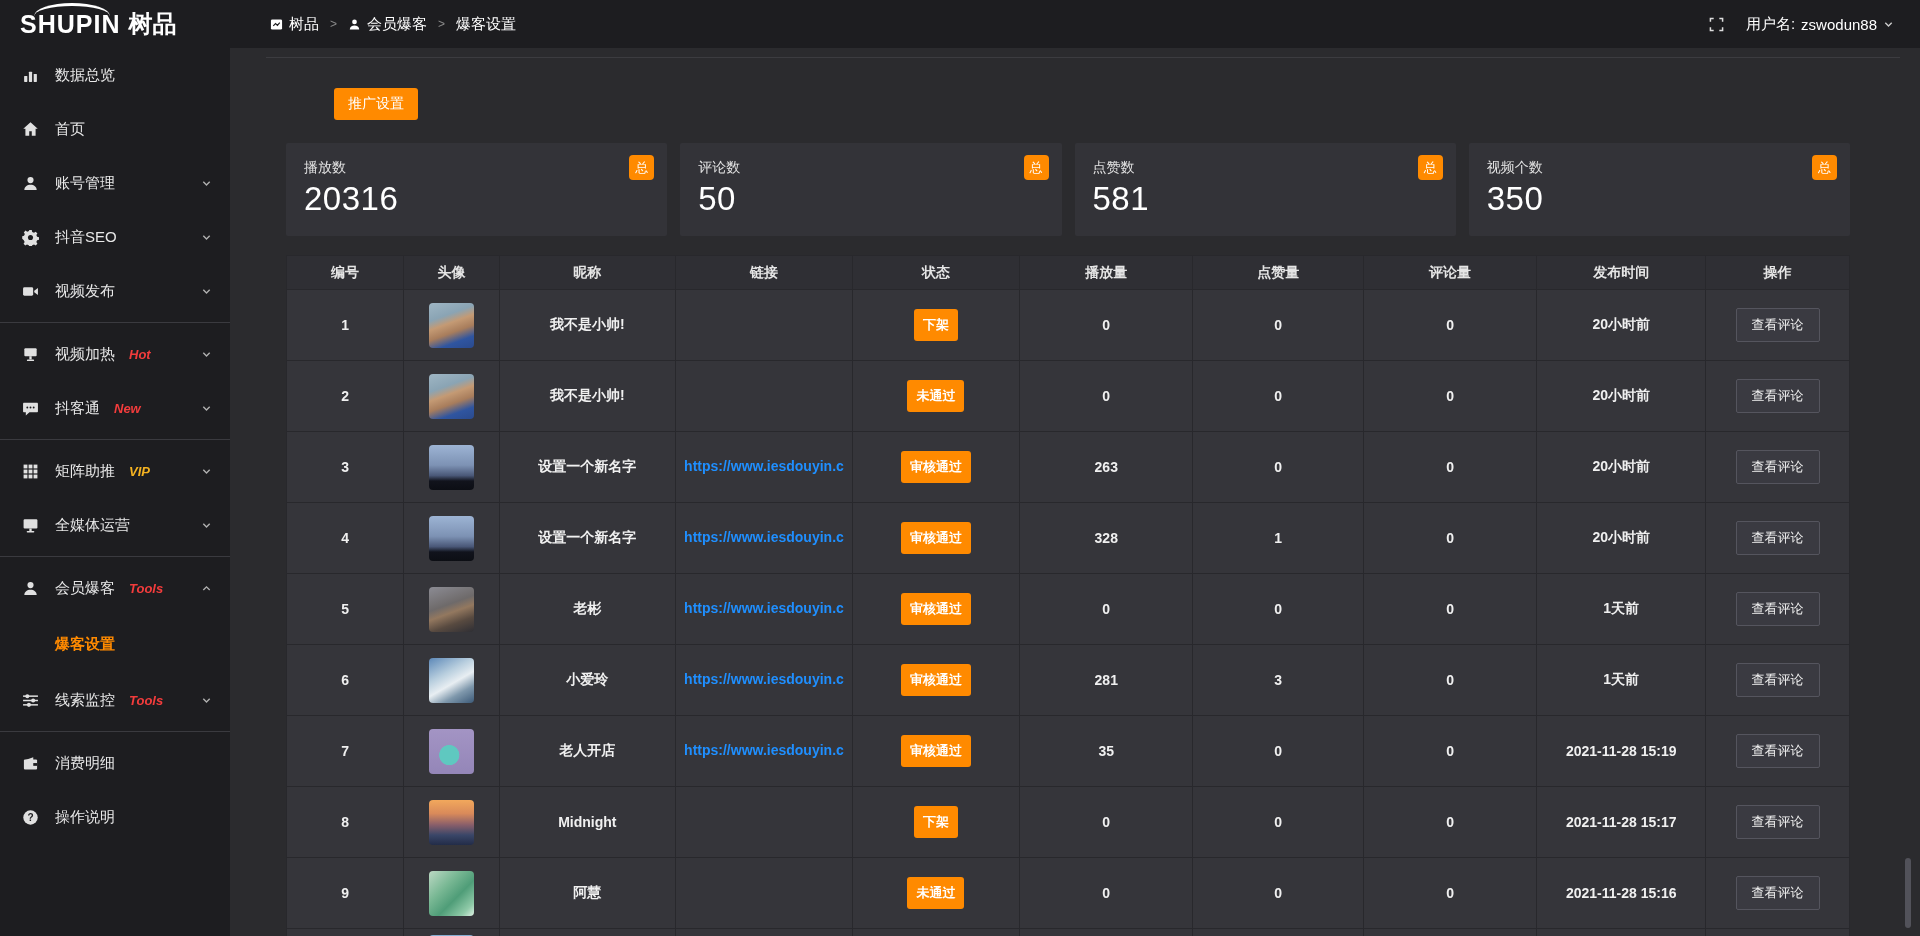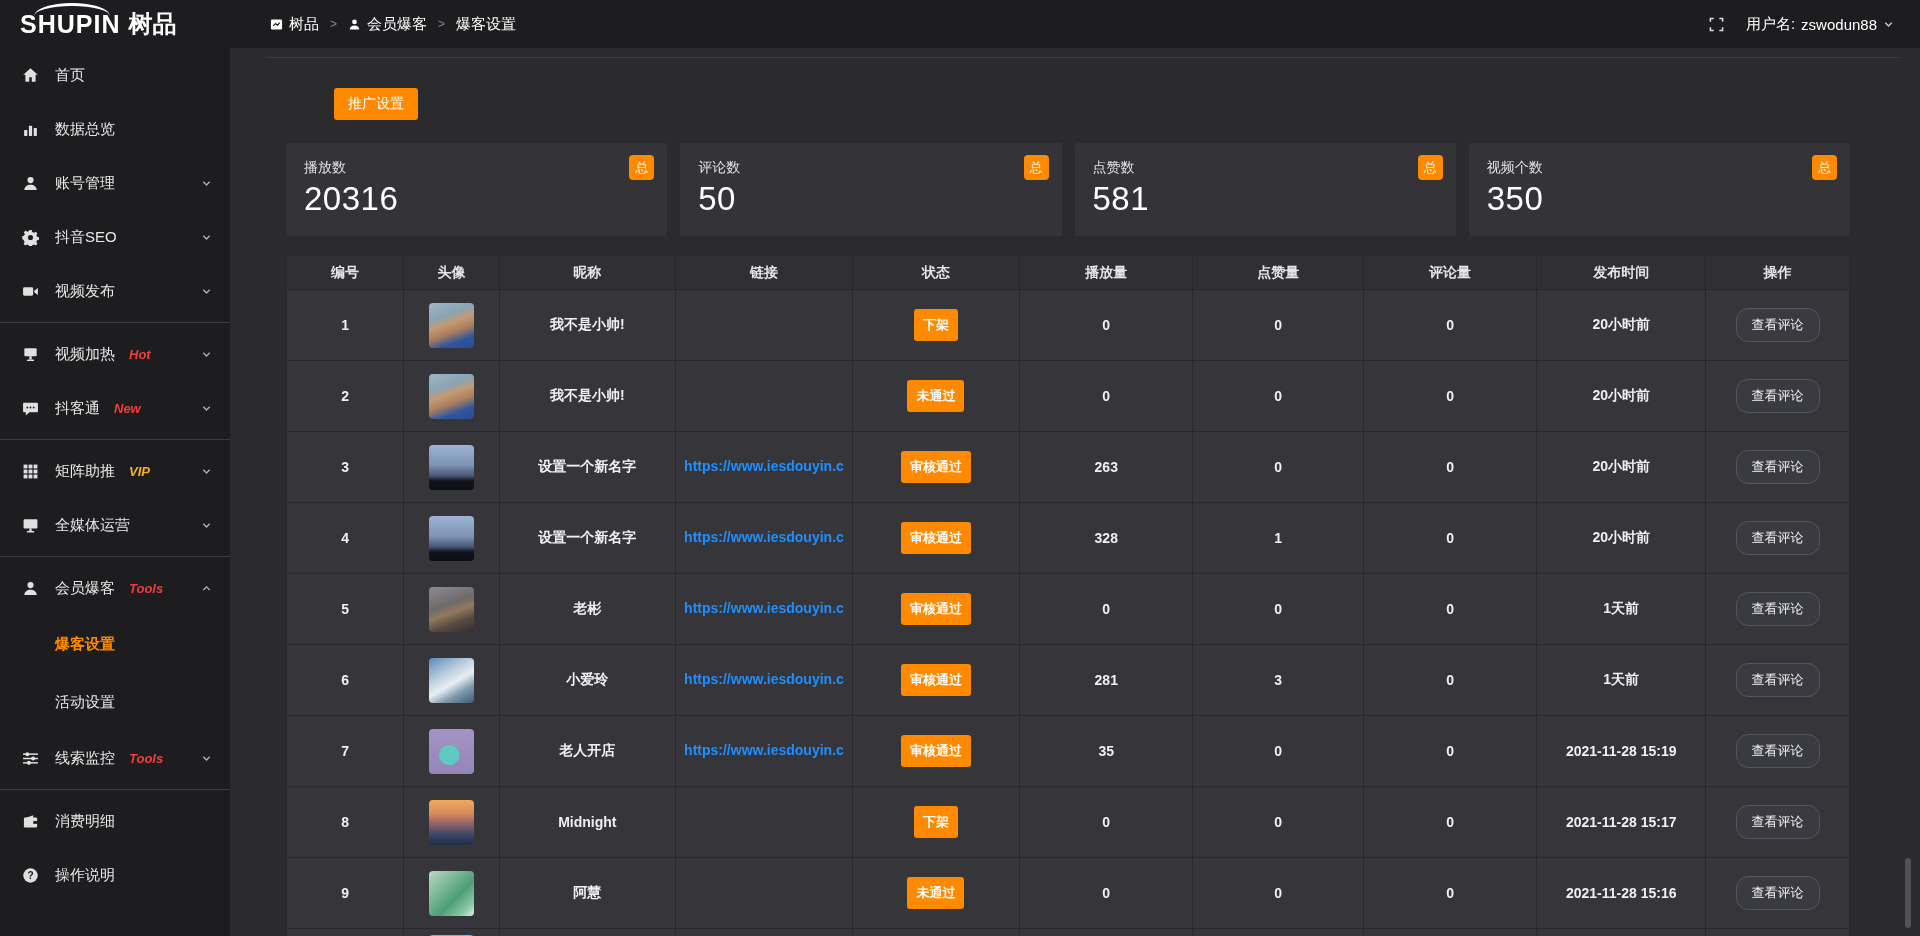--- a/index.html
+++ b/index.html
@@ -60,21 +60,21 @@
     border:1px solid var(--grid-line);padding:0 4px;}
   .data-table td{height:71px;border:1px solid var(--grid-line);text-align:center;vertical-align:middle;
     font-size:14px;font-weight:600;color:#f0f0f0;padding:0 6px;overflow:hidden;}
   .avatar{width:45px;height:45px;border-radius:4px;margin:0 auto;}
   tr.partial td{vertical-align:top;}
   tr.partial .avatar{margin-top:6px;}
   .link{color:var(--link-blue);font-weight:600;white-space:nowrap;cursor:pointer;text-decoration:none;display:inline-block;max-width:100%;overflow:hidden;}
   .status-badge{display:inline-block;background:var(--accent-orange);color:#fff;font-size:13px;font-weight:600;
     padding:7px 9px;border-radius:3px;white-space:nowrap;}
   .action-btn{background:#3a3a41;border:1px solid #55555e;color:#f0f0f0;font-size:13px;font-family:inherit;
-    padding:7px 15px;border-radius:12px;cursor:pointer;white-space:nowrap;}
+    padding:7px 15px;border-radius:2px;cursor:pointer;white-space:nowrap;}
   .scroll-thumb{position:absolute;right:9px;top:858px;width:6px;height:70px;background:#52525a;border-radius:3px;cursor:pointer;}
 </style>
 </head>
 <body>
 
 <div class="app">
   <div class="topbar">
     <div class="logo">
       <div class="logo-arc"></div>
       <span class="logo-en">SHUPIN</span>
@@ -117,36 +117,36 @@
         </span>
       </div>
     </div>
   </div>
 
   <div class="body">
     <aside class="sidebar">
         <div class="sb-item">
           <span class="sb-icon">
             <svg viewBox="0 0 16 16">
-              <path fill="currentColor" d="M8 1.2 1.2 7.4h2v6.4h3.6V9.6h2.4v4.2h3.6V7.4h2z"></path>
-            </svg>
-          </span>
-          <span class="sb-label">首页</span>
-        </div>
-        <div class="sb-item">
-          <span class="sb-icon">
-            <svg viewBox="0 0 16 16">
               <g fill="currentColor">
                 <rect x="2" y="8.5" width="3" height="5.5" rx=".5"></rect>
                 <rect x="6.5" y="4.5" width="3" height="9.5" rx=".5"></rect>
                 <rect x="11" y="6.5" width="3" height="7.5" rx=".5"></rect>
               </g>
             </svg>
           </span>
           <span class="sb-label">数据总览</span>
+        </div>
+        <div class="sb-item">
+          <span class="sb-icon">
+            <svg viewBox="0 0 16 16">
+              <path fill="currentColor" d="M8 1.2 1.2 7.4h2v6.4h3.6V9.6h2.4v4.2h3.6V7.4h2z"></path>
+            </svg>
+          </span>
+          <span class="sb-label">首页</span>
         </div>
         <div class="sb-item">
           <span class="sb-icon">
             <svg viewBox="0 0 16 16">
               <g fill="currentColor">
                 <circle cx="8" cy="4.8" r="2.9"></circle>
                 <path d="M2.2 14.2c0-3.2 2.6-5 5.8-5s5.8 1.8 5.8 5z"></path>
               </g>
             </svg>
           </span>
@@ -279,21 +279,20 @@
           </span>
           <span class="sb-label">会员爆客</span>
           <span class="sb-tag" style="color:#f23c3c">Tools</span>
           <span class="sb-chevron">
             <svg viewBox="0 0 12 12" fill="none" stroke="currentColor" stroke-width="1.5">
               <path d="M2.5 7.7 6 4.2l3.5 3.5"></path>
             </svg>
           </span>
         </div>
         <div class="sb-subitem active">爆客设置</div>
-        <div class="sb-subitem">活动设置</div>
         <div class="sb-item">
           <span class="sb-icon">
             <svg viewBox="0 0 16 16">
               <g fill="currentColor">
                 <rect x="1" y="3.2" width="14" height="1.4"></rect>
                 <circle cx="5" cy="3.9" r="1.9"></circle>
                 <rect x="1" y="7.3" width="14" height="1.4"></rect>
                 <circle cx="10.5" cy="8" r="1.9"></circle>
                 <rect x="1" y="11.4" width="14" height="1.4"></rect>
                 <circle cx="6.5" cy="12.1" r="1.9"></circle>

